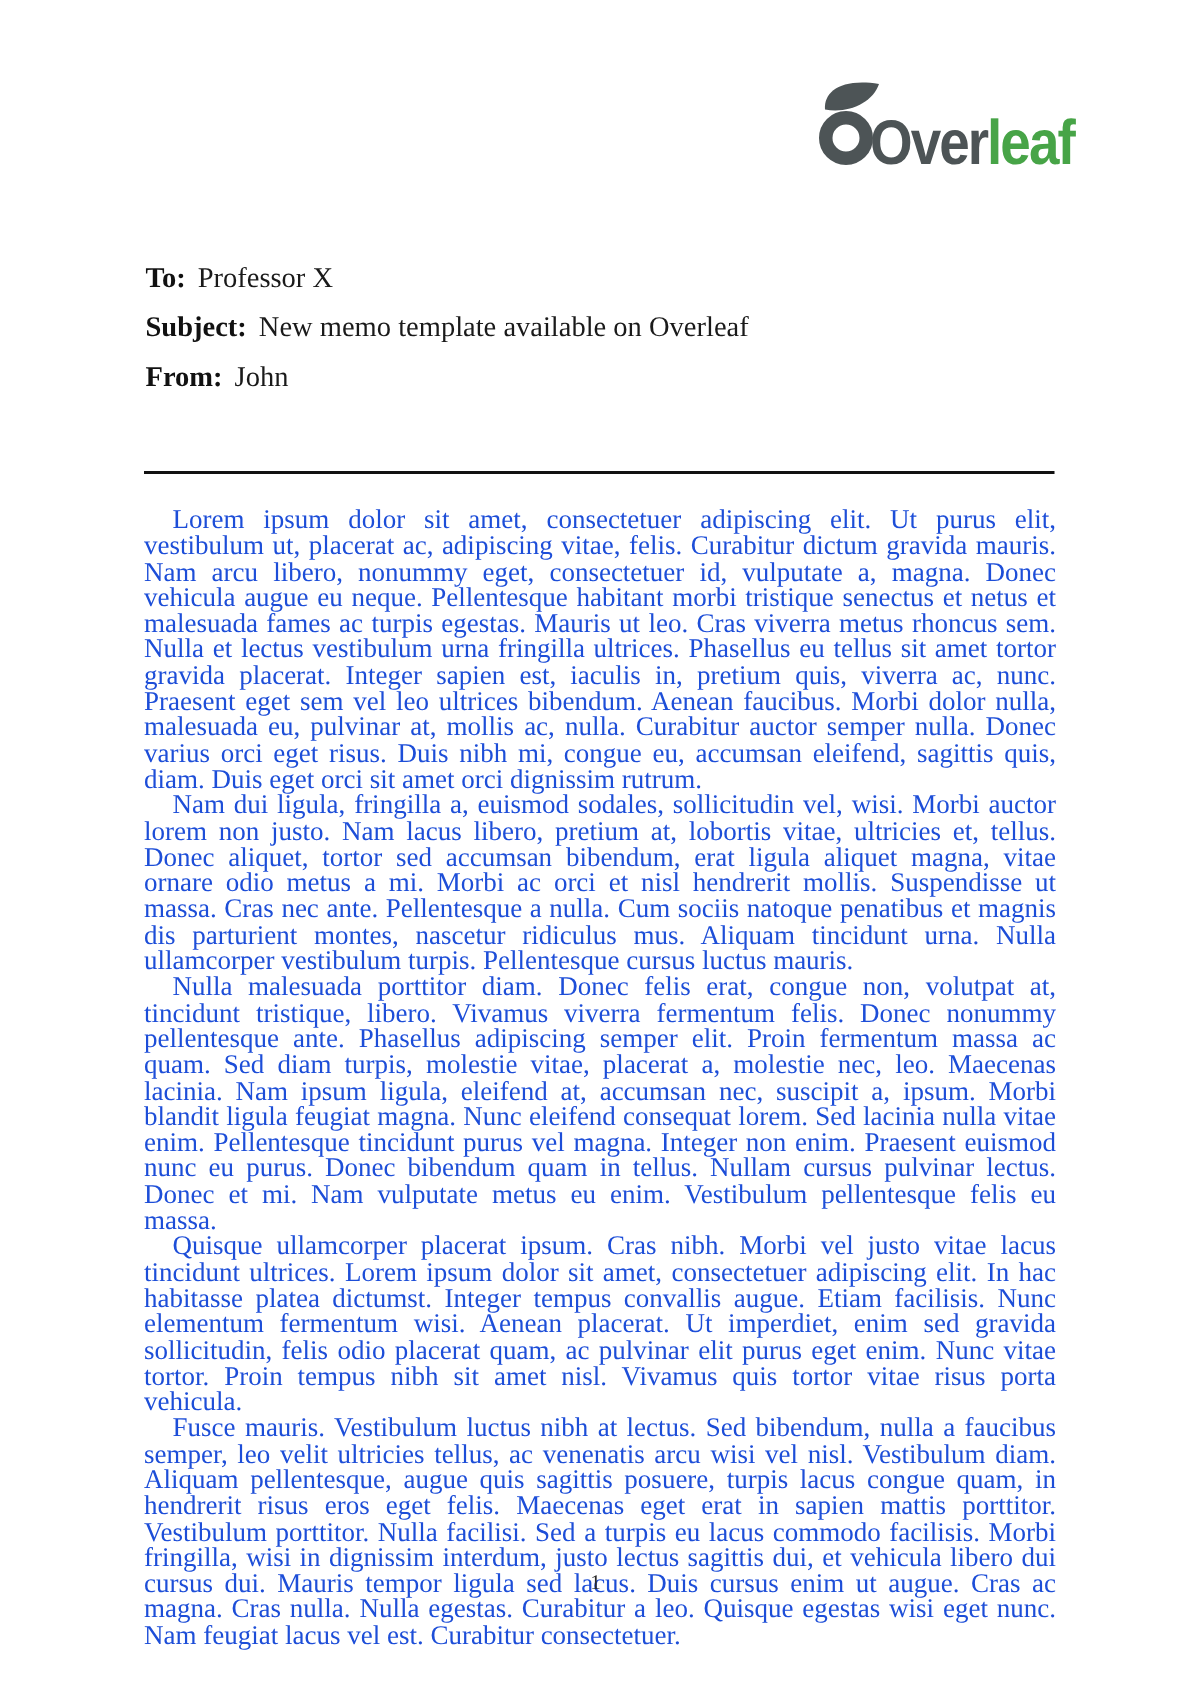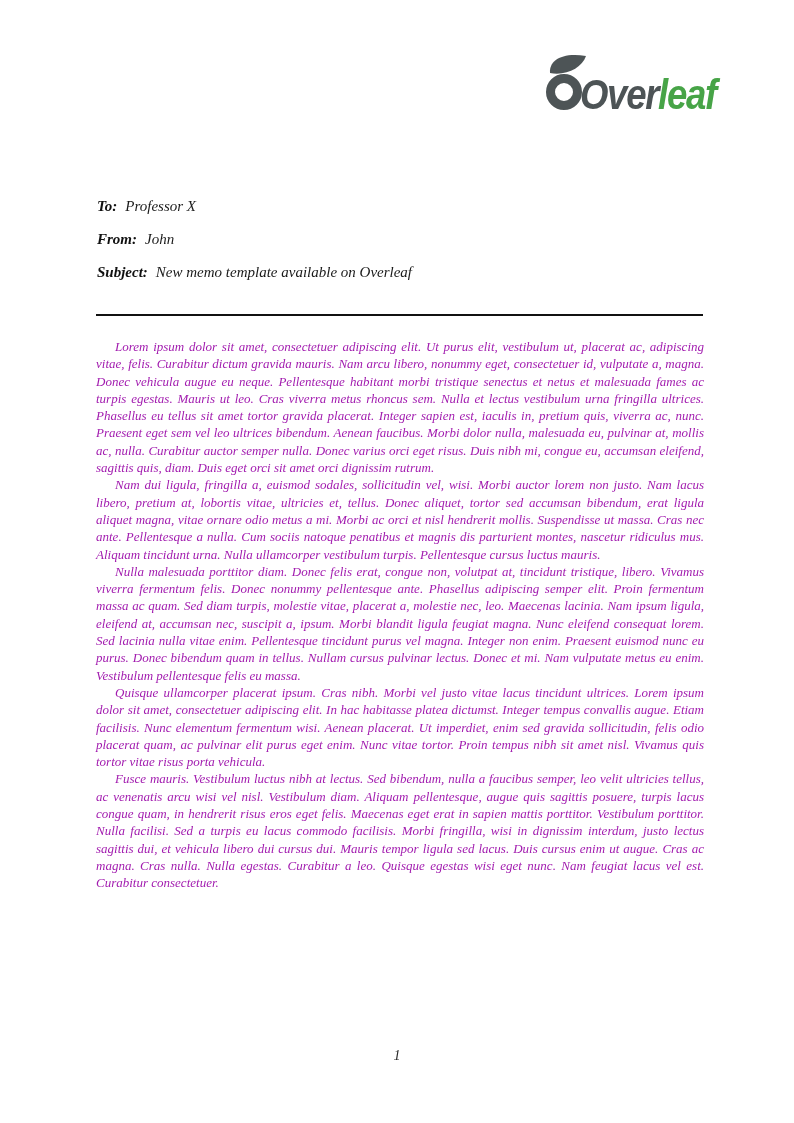--- a/index.html
+++ b/index.html
@@ -4,21 +4,20 @@
 <style>
   html, body { margin: 0; padding: 0; background: #ffffff; }
   .page {
     position: relative;
     width: 794px;
     height: 1123px;
     background: #ffffff;
     font-family: "Liberation Serif", serif;
     color: #1a1a1a;
     overflow: hidden;
-    font-style: italic;
   }
 
   
   .logo {
     position: absolute;
     top: 52px;
     right: 88px;
     width: 160px;
     height: 62px;
   }
@@ -43,23 +42,23 @@
     transform: scaleX(0.87);
     transform-origin: 0 0;
   }
   .lg-gray  { color: #4d5456; }
   .lg-green { color: #47a447; }
 
   
   .memo-header {
     position: absolute;
     left: 97px;
-    top: 196px;
+    top: 176px;
     width: 607px;
-    font-size: 15px;
+    font-size: 19px;
     line-height: 20px;
   }
   .memo-field { margin: 0 0 13px 0; }
   .flabel { font-weight: 700; color: #111; }
   .fvalue { margin-left: 8px; color: #1a1a1a; }
 
   
   .rule {
     position: absolute;
     left: 96px;
@@ -70,24 +69,24 @@
     border: none;
     background: #111111;
   }
 
   
   .body-text {
     position: absolute;
     left: 96px;
     top: 338px;
     width: 608px;
-    font-size: 13px;
+    font-size: 18px;
     line-height: 17.3px;
     text-align: justify;
-    color: #a21caf;
+    color: #1d4ed8;
   }
   .body-text p {
     margin: 0;
     text-indent: 19px;
     hyphens: auto;
     -webkit-hyphens: auto;
   }
 
   
   .page-number {
@@ -111,24 +110,24 @@
       <circle cx="18" cy="18" r="13.5" fill="none" stroke="#4d5456" stroke-width="9"></circle>
     </svg>
     <div class="logo-text"><span class="lg-gray">Over</span><span class="lg-green">leaf</span></div>
   </div>
 
   <div class="memo-header">
     <div class="memo-field">
       <span class="flabel">To:</span><span class="fvalue">Professor X</span>
     </div>
     <div class="memo-field">
-      <span class="flabel">From:</span><span class="fvalue">John</span>
+      <span class="flabel">Subject:</span><span class="fvalue">New memo template available on Overleaf</span>
     </div>
     <div class="memo-field">
-      <span class="flabel">Subject:</span><span class="fvalue">New memo template available on Overleaf</span>
+      <span class="flabel">From:</span><span class="fvalue">John</span>
     </div>
   </div>
 
   <hr class="rule">
 
   <div class="body-text">
     <p lang="en">Lorem ipsum dolor sit amet, consectetuer adipiscing elit. Ut purus elit, vestibulum ut, placerat ac, adipiscing vitae, felis. Curabitur dictum gravida mauris. Nam arcu libero, nonummy eget, consectetuer id, vulputate a, magna. Donec vehicula augue eu neque. Pellentesque habitant morbi tristique senectus et netus et malesuada fames ac turpis egestas. Mauris ut leo. Cras viverra metus rhoncus sem. Nulla et lectus vestibulum urna fringilla ultrices. Phasellus eu tellus sit amet tortor gravida placerat. Integer sapien est, iaculis in, pretium quis, viverra ac, nunc. Praesent eget sem vel leo ultrices bibendum. Aenean faucibus. Morbi dolor nulla, malesuada eu, pulvinar at, mollis ac, nulla. Curabitur auctor semper nulla. Donec varius orci eget risus. Duis nibh mi, congue eu, accumsan eleifend, sagittis quis, diam. Duis eget orci sit amet orci dignissim rutrum.</p>
     <p lang="en">Nam dui ligula, fringilla a, euismod sodales, sollicitudin vel, wisi. Morbi auctor lorem non justo. Nam lacus libero, pretium at, lobortis vitae, ultricies et, tellus. Donec aliquet, tortor sed accumsan bibendum, erat ligula aliquet magna, vitae ornare odio metus a mi. Morbi ac orci et nisl hendrerit mollis. Suspendisse ut massa. Cras nec ante. Pellentesque a nulla. Cum sociis natoque penatibus et magnis dis parturient montes, nascetur ridiculus mus. Aliquam tincidunt urna. Nulla ullamcorper vestibulum turpis. Pellentesque cursus luctus mauris.</p>
     <p lang="en">Nulla malesuada porttitor diam. Donec felis erat, congue non, volutpat at, tincidunt tristique, libero. Vivamus viverra fermentum felis. Donec nonummy pellentesque ante. Phasellus adipiscing semper elit. Proin fermentum massa ac quam. Sed diam turpis, molestie vitae, placerat a, molestie nec, leo. Maecenas lacinia. Nam ipsum ligula, eleifend at, accumsan nec, suscipit a, ipsum. Morbi blandit ligula feugiat magna. Nunc eleifend consequat lorem. Sed lacinia nulla vitae enim. Pellentesque tincidunt purus vel magna. Integer non enim. Praesent euismod nunc eu purus. Donec bibendum quam in tellus. Nullam cursus pulvinar lectus. Donec et mi. Nam vulputate metus eu enim. Vestibulum pellentesque felis eu massa.</p>
     <p lang="en">Quisque ullamcorper placerat ipsum. Cras nibh. Morbi vel justo vitae lacus tincidunt ultrices. Lorem ipsum dolor sit amet, consectetuer adipiscing elit. In hac habitasse platea dictumst. Integer tempus convallis augue. Etiam facilisis. Nunc elementum fermentum wisi. Aenean placerat. Ut imperdiet, enim sed gravida sollicitudin, felis odio placerat quam, ac pulvinar elit purus eget enim. Nunc vitae tortor. Proin tempus nibh sit amet nisl. Vivamus quis tortor vitae risus porta vehicula.</p>

